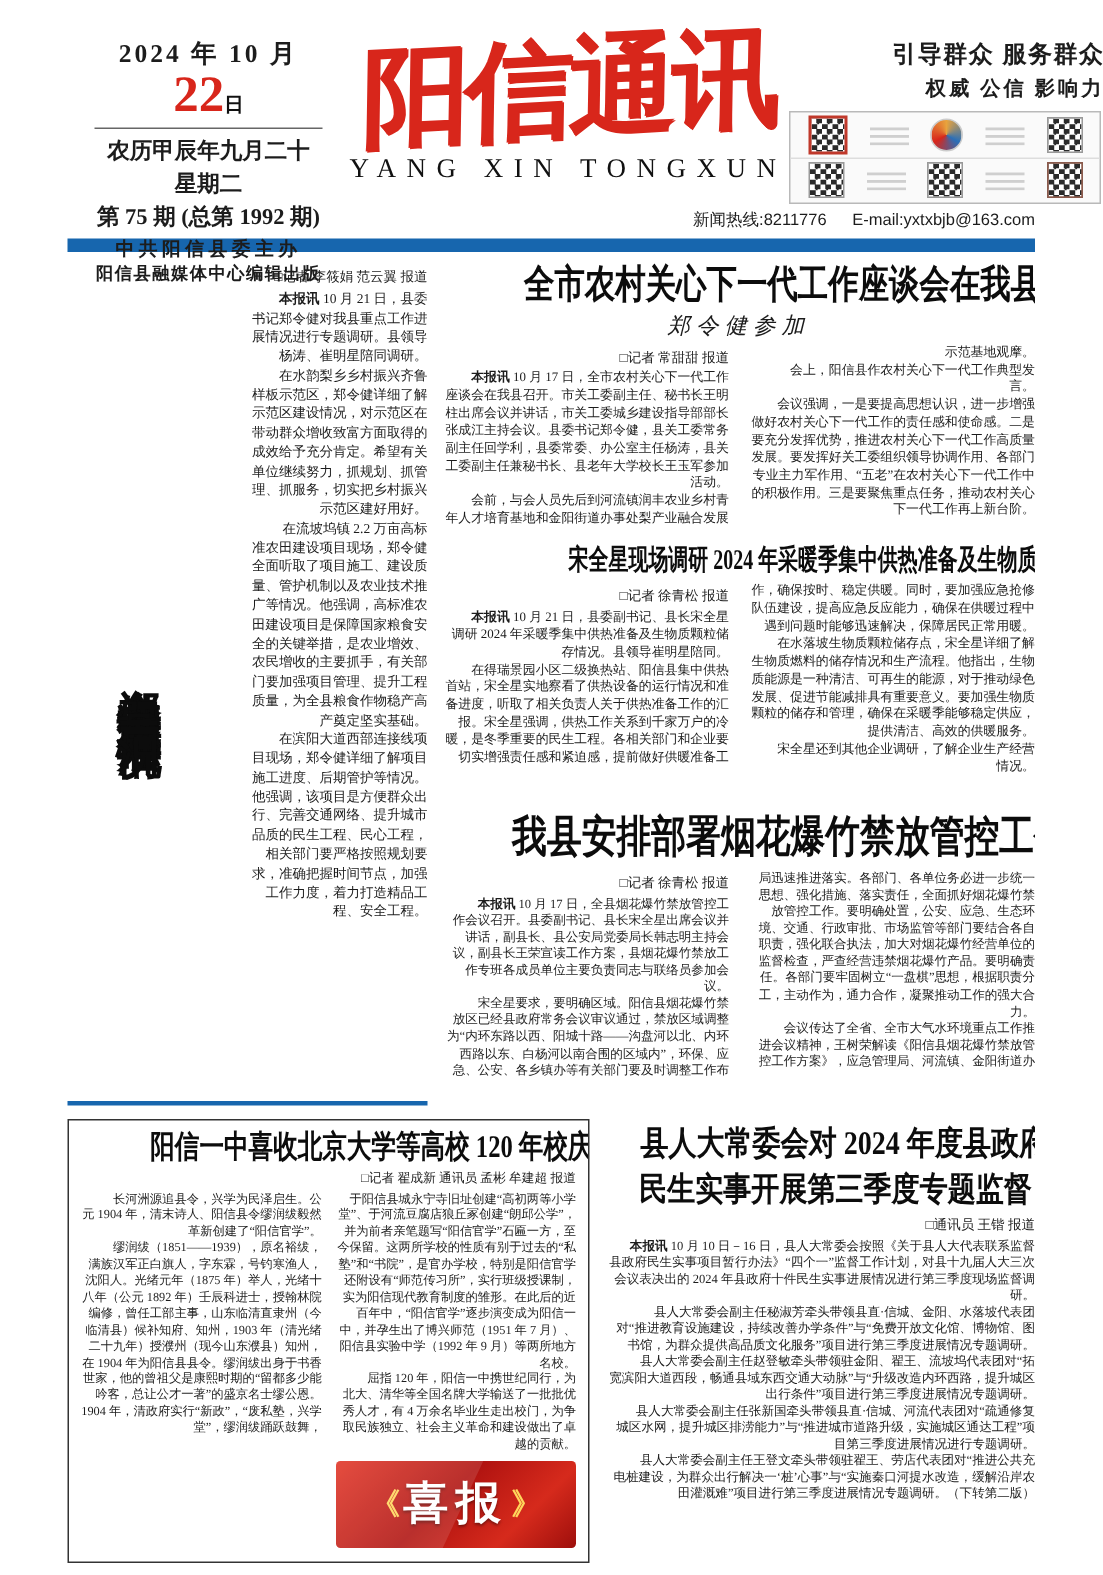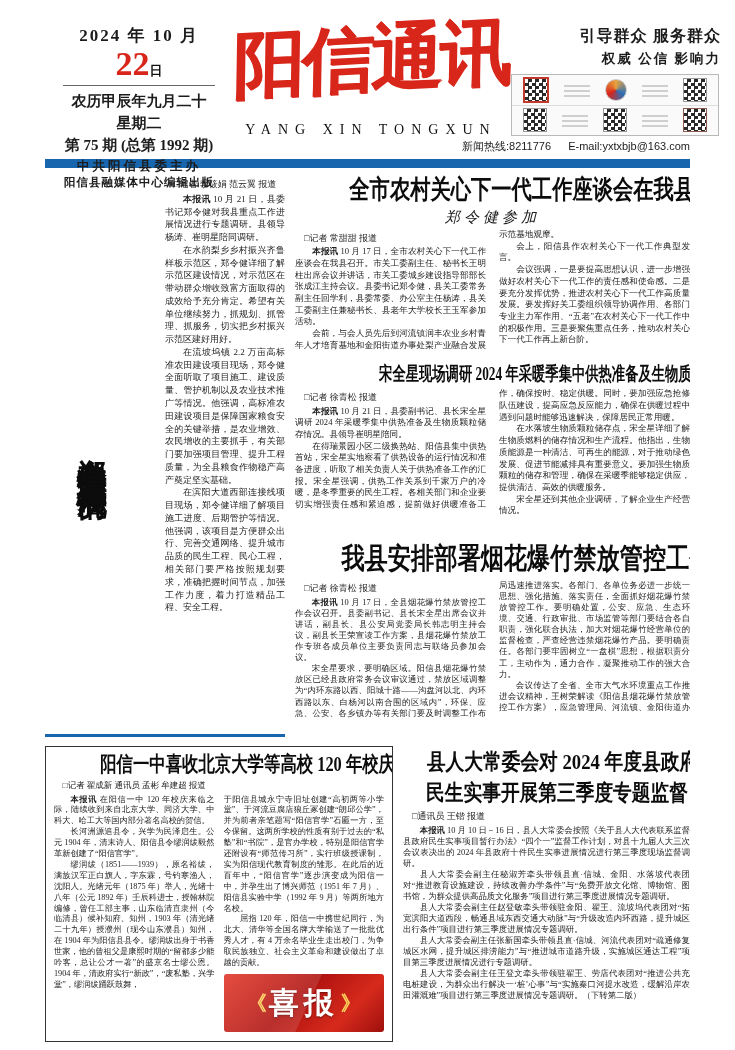--- a/index.html
+++ b/index.html
@@ -12,39 +12,39 @@
   .mh-day{font-size:34px;font-weight:bold;color:#d8261b;line-height:1;}
   .mh-day-suffix{font-size:13px;font-weight:bold;color:#111;}
   .mh-rule{border:none;border-top:1px solid #666;margin:4px 18px 5px;}
   .mh-small{font-size:15px;font-weight:bold;line-height:1.45;}
   .mh-org{font-size:12.5px;font-weight:bold;letter-spacing:3px;margin-top:2px;}
   .mh-pub{font-size:11.5px;font-weight:bold;letter-spacing:1px;}
   .mh-center{flex:1;text-align:center;position:relative;overflow:visible;}
   .mh-title{font-size:72px;font-weight:900;color:#d8261b;white-space:nowrap;line-height:1.05;
             letter-spacing:-3px;transform:rotate(-3deg) skewX(-4deg);display:inline-block;margin-top:6px;
             text-shadow:1px 1px 0 #d8261b;}
-  .mh-pinyin{font-size:14px;letter-spacing:7px;color:#111;margin-top:24px;white-space:nowrap;}
+  .mh-pinyin{font-size:18px;letter-spacing:7px;color:#111;margin-top:4px;white-space:nowrap;}
   .mh-right{width:212px;flex:none;text-align:right;}
   .mh-slogan1{font-size:16px;font-weight:900;letter-spacing:1px;margin-top:10px;font-family:"Liberation Sans",sans-serif;}
   .mh-slogan2{font-size:13.5px;font-weight:bold;margin-top:3px;letter-spacing:2px;}
   .qr-banner{height:60px;border:1px solid #b9b9b9;margin:6px 2px 0;display:flex;flex-direction:column;background:#fafafa;}
   .qr-row{flex:1;display:flex;align-items:center;justify-content:space-around;padding:1px 4px;border-bottom:1px solid #ddd;}
   .qr-row:last-child{border-bottom:none;}
   .qr{width:22px;height:22px;background:repeating-conic-gradient(#2a2a2a 0% 25%,#fff 0% 50%);
       background-size:7px 7px;border:1px solid #999;}
   .qr.red-frame{border:2px solid #c0392b;}
   .qr.brown{background-color:#9c6b5d;background:repeating-conic-gradient(#7a4a3c 0% 25%,#c9aironull 0% 50%);background-size:7px 7px;border:1px solid #8a5a4c;}
   .logo-circle{width:20px;height:20px;border-radius:50%;background:conic-gradient(#e8a33d,#2a6fb8,#d8261b,#e8a33d);border:1px solid #ccc;}
   .qr-caption{width:26px;height:14px;background:linear-gradient(#cfcfcf 2px,transparent 2px) 0 2px/100% 5px repeat-y;}
   .hotline-row{position:absolute;right:0;bottom:0;font-size:11px;font-weight:normal;white-space:nowrap;
                font-family:"Liberation Sans",sans-serif;}
   .hotline-row span{margin-left:14px;}
   .blue-bar{height:9px;background:#1766ae;margin-top:5px;}
   
-  p{margin:0;text-indent:2em;}
+  p{margin:0;text-indent:2em;text-align:right;}
   .jusbody{text-align:justify;}
   .byline{font-size:9px;color:#222;margin:3px 0 2px;text-indent:1em;}
   .squeeze{text-align:center;overflow:visible;white-space:nowrap;}
   .squeeze>span{display:inline-block;transform-origin:center;}
   
   .main{display:flex;gap:10px;margin-top:7px;height:562px;}
   .col-left{width:240px;flex:none;display:flex;gap:26px;border-bottom:3px solid #1766ae;
             padding-bottom:6px;box-sizing:border-box;overflow:hidden;}
   .v-headline{writing-mode:vertical-rl;text-orientation:upright;font-size:30px;font-weight:900;
               font-family:"Liberation Sans",sans-serif;line-height:1;width:94px;flex:none;
@@ -182,21 +182,20 @@
     </div>
   </div>
 
   <div class="bottom">
 
     <div class="box-left">
       <div class="hl hl-d squeeze"><span>阳信一中喜收北京大学等高校 120 年校庆贺信</span></div>
       <p class="byline">□记者 翟成新  通讯员 孟彬 牟建超 报道</p>
       <div class="dcols">
         <div class="dc jusbody">
-          <p class="jbold"><b>本报讯</b> 在阳信一中 120 年校庆来临之际，陆续收到来自北京大学、同济大学、中科大、哈工大等国内部分著名高校的贺信。</p>
           <p>长河洲源追县令，兴学为民泽启生。公元 1904 年，清末诗人、阳信县令缪润绂毅然革新创建了“阳信官学”。</p>
           <p>缪润绂（1851——1939），原名裕绂，满族汉军正白旗人，字东霖，号钓寒渔人，沈阳人。光绪元年（1875 年）举人，光绪十八年（公元 1892 年）壬辰科进士，授翰林院编修，曾任工部主事，山东临清直隶州（今临清县）候补知府、知州，1903 年（清光绪二十九年）授濮州（现今山东濮县）知州，在 1904 年为阳信县县令。缪润绂出身于书香世家，他的曾祖父是康熙时期的“留都多少能吟客，总让公才一著”的盛京名士缪公恩。1904 年，清政府实行“新政”，“废私塾，兴学堂”，缪润绂踊跃鼓舞，</p>
         </div>
         <div class="dc jusbody">
           <p class="cont">于阳信县城永宁寺旧址创建“高初两等小学堂”、于河流豆腐店狼丘冢创建“朗邱公学”，并为前者亲笔题写“阳信官学”石匾一方，至今保留。这两所学校的性质有别于过去的“私塾”和“书院”，是官办学校，特别是阳信官学还附设有“师范传习所”，实行班级授课制，实为阳信现代教育制度的雏形。在此后的近百年中，“阳信官学”逐步演变成为阳信一中，并孕生出了博兴师范（1951 年 7 月）、阳信县实验中学（1992 年 9 月）等两所地方名校。</p>
           <p>屈指 120 年，阳信一中携世纪同行，为北大、清华等全国名牌大学输送了一批批优秀人才，有 4 万余名毕业生走出校门，为争取民族独立、社会主义革命和建设做出了卓越的贡献。</p>
           <div class="banner">
             <span class="banner-orn">《</span>
             <span class="banner-text">喜报</span>
             <span class="banner-orn">》</span>

